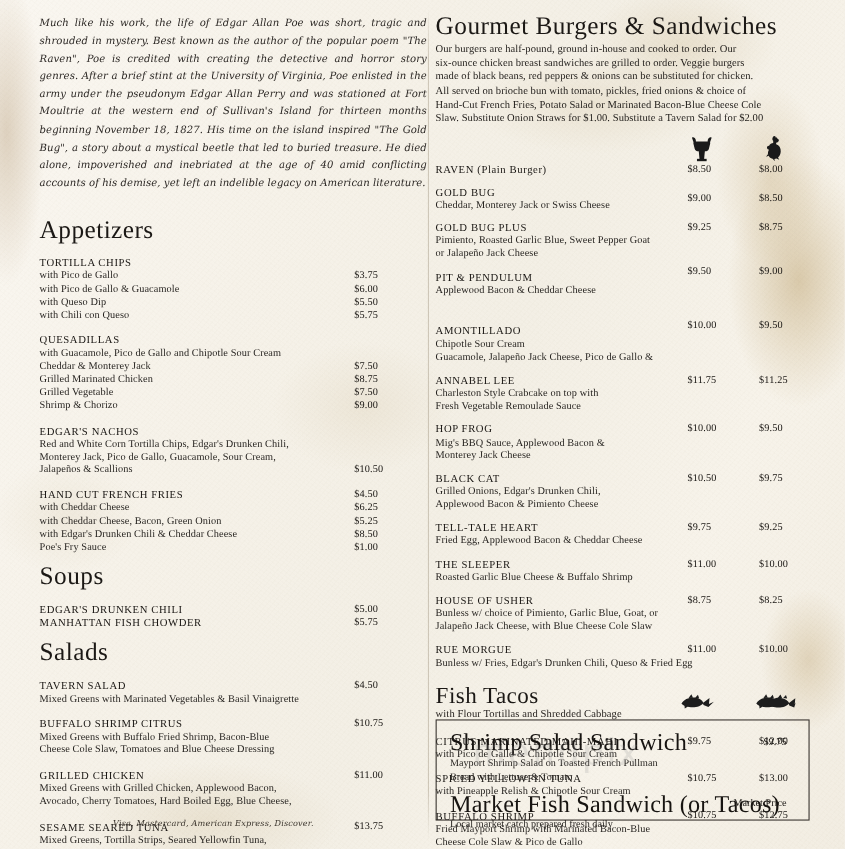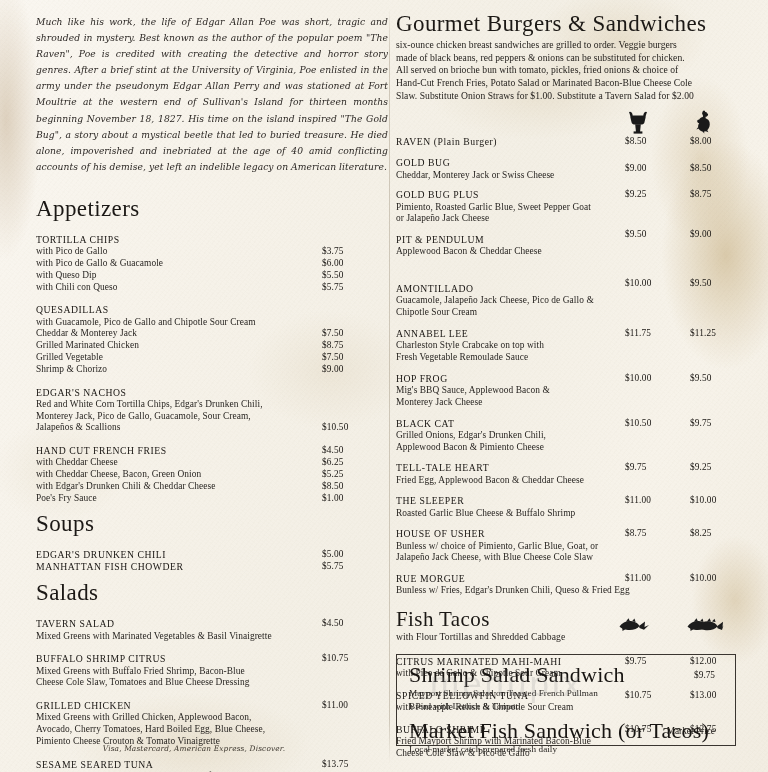--- a/index.html
+++ b/index.html
@@ -257,41 +257,41 @@
 
     <div style="height:11px"></div>
 
     <div class="item">
       <div style="position:relative">
         <div class="iname">GRILLED CHICKEN</div>
         <div class="price lp">$11.00</div>
       </div>
       <div class="idesc">Mixed Greens with Grilled Chicken, Applewood Bacon,</div>
       <div class="idesc">Avocado, Cherry Tomatoes, Hard Boiled Egg, Blue Cheese,</div>
-      <div class="idesc">Pimiento Cheese Crouton &amp; Tomato Vinaigrette</div>
     </div>
 
     <div style="height:11px"></div>
 
     <div class="item">
       <div style="position:relative">
         <div class="iname">SESAME SEARED TUNA</div>
         <div class="price lp">$13.75</div>
       </div>
       <div class="idesc">Mixed Greens, Tortilla Strips, Seared Yellowfin Tuna,</div>
 
     </div>
   </div>
 
   <div class="col right">
 
     <div style="height:12px"></div>
     <div class="sect-title">Gourmet Burgers &amp; Sandwiches</div>
 
     <div class="blurb">
+      <div>Our burgers are half-pound, ground in-house and cooked to order. Our</div>
       <div>six-ounce chicken breast sandwiches are grilled to order. Veggie burgers</div>
       <div>made of black beans, red peppers &amp; onions can be substituted for chicken.</div>
       <div>All served on brioche bun with tomato, pickles, fried onions &amp; choice of</div>
       <div>Hand-Cut French Fries, Potato Salad or Marinated Bacon-Blue Cheese Cole</div>
       <div>Slaw. Substitute Onion Straws for $1.00. Substitute a Tavern Salad for $2.00</div>
     </div>
 
     <div class="iconrow" style="margin-top:8px;height:28px">
       <span class="ic" style="left:231px">
         <svg width="22" height="24" viewBox="0 0 22 24">
@@ -346,22 +346,22 @@
         <div class="iname">PIT &amp; PENDULUM</div>
         <div class="idesc">Applewood Bacon &amp; Cheddar Cheese</div>
         <div class="price p1" style="top:-5px">$9.50</div>
         <div class="price p2" style="top:-5px">$9.00</div>
       </div>
     </div>
 
     <div class="item" style="margin-top:25px">
       <div style="position:relative">
         <div class="iname">AMONTILLADO</div>
+        <div class="idesc">Chipotle Sour Cream</div>
         <div class="idesc">Guacamole, Jalapeño Jack Cheese, Pico de Gallo &amp;</div>
-        <div class="idesc">Chipotle Sour Cream</div>
         <div class="price p1" style="top:-5px">$10.00</div>
         <div class="price p2" style="top:-5px">$9.50</div>
       </div>
     </div>
 
     <div class="item" style="margin-top:9px">
       <div style="position:relative">
         <div class="iname">ANNABEL LEE</div>
         <div class="idesc">Charleston Style Crabcake on top with</div>
         <div class="idesc">Fresh Vegetable Remoulade Sauce</div>

